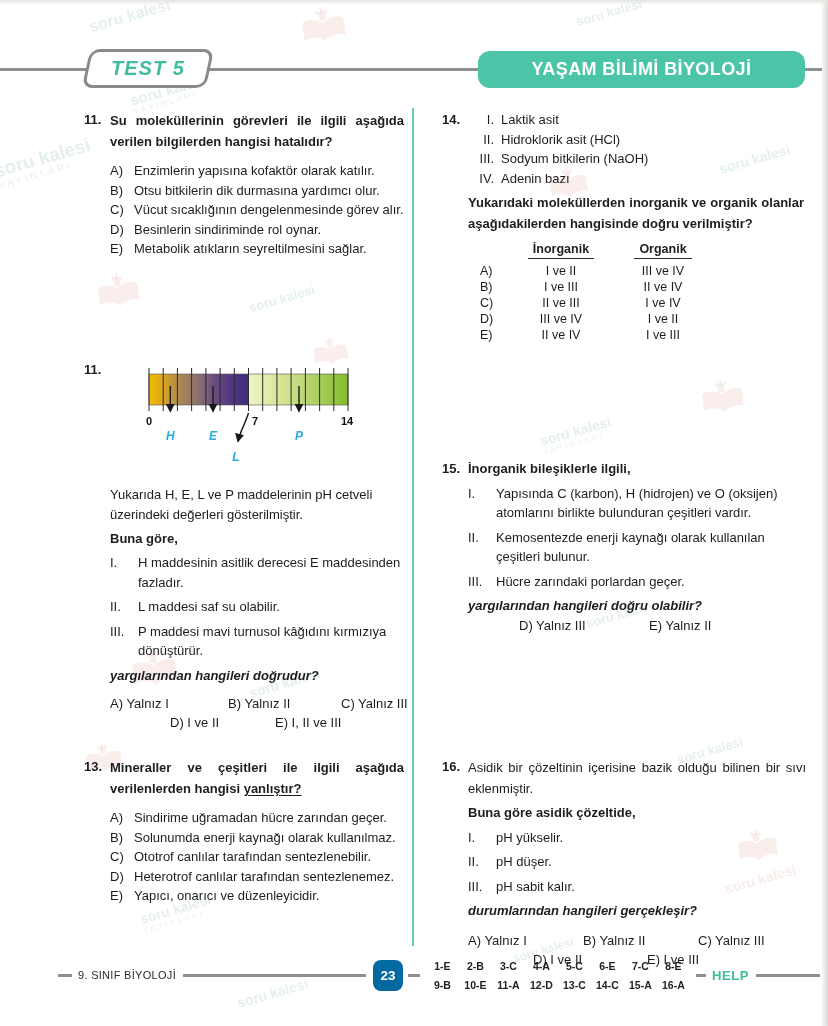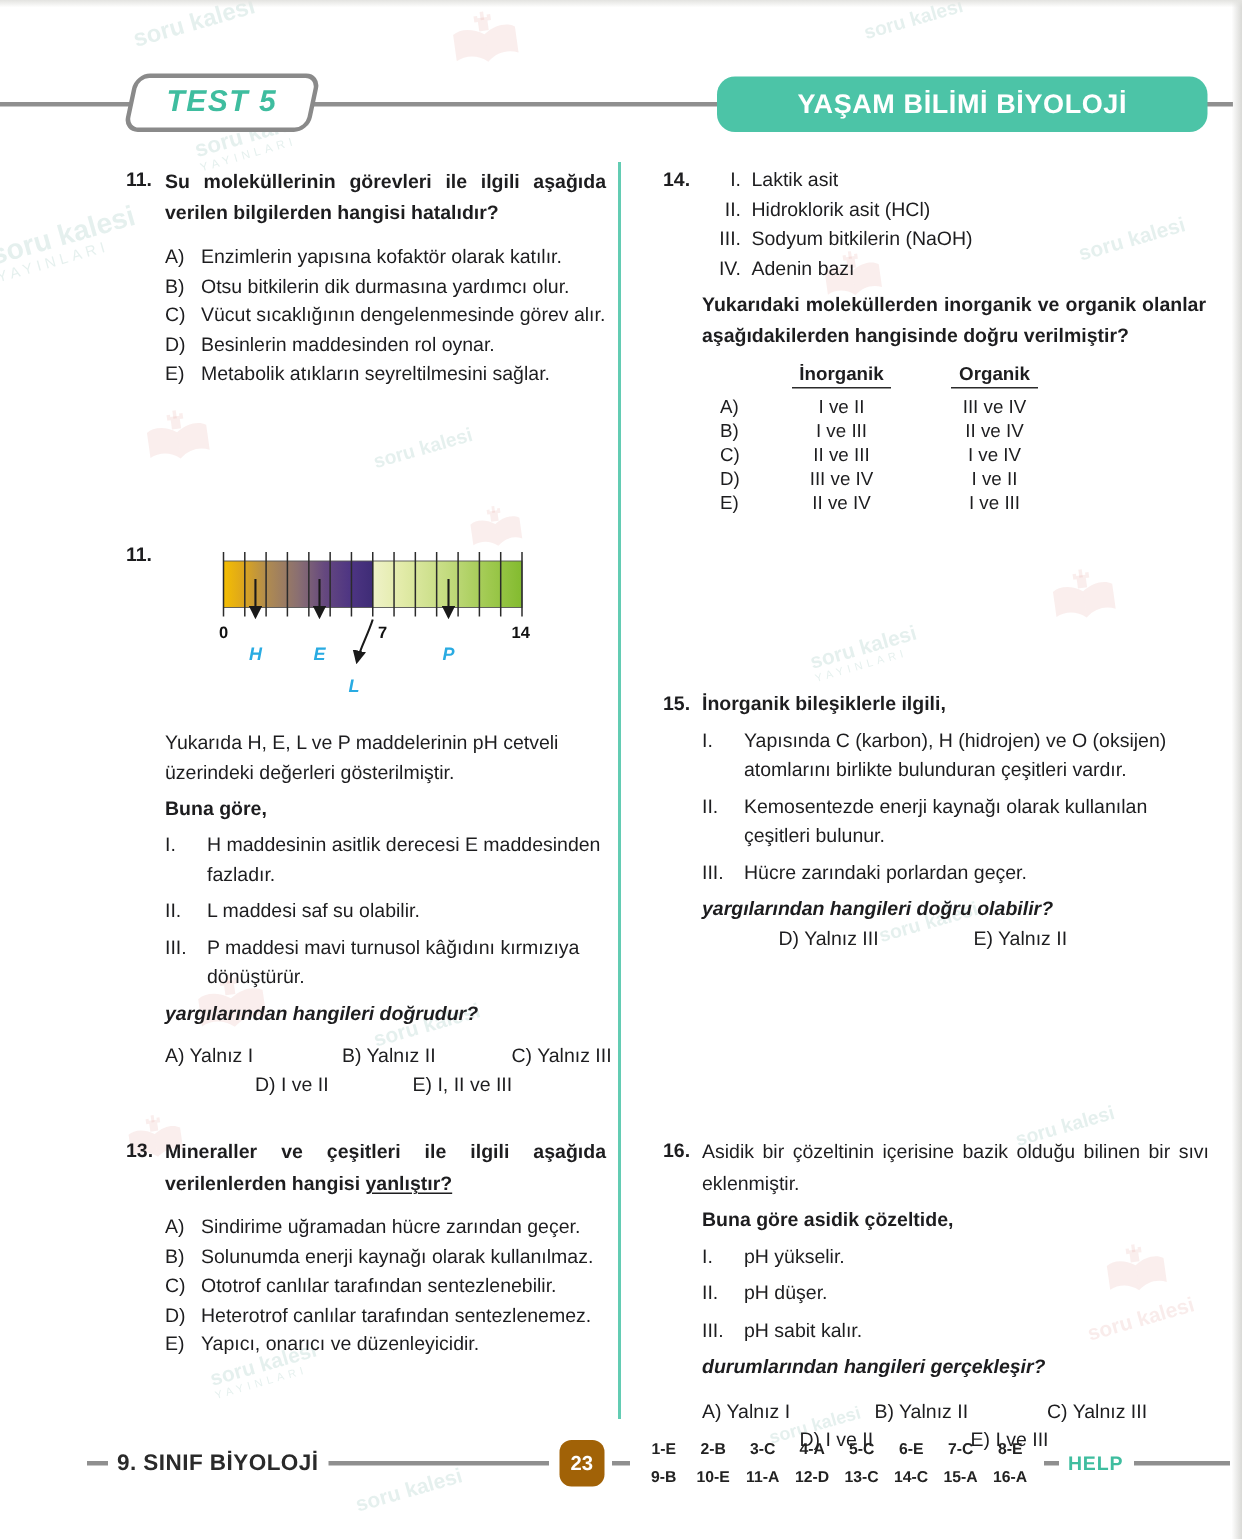--- a/index.html
+++ b/index.html
@@ -64,23 +64,23 @@
   .ph-svg text{font-family:"Liberation Sans",sans-serif;}
   .axis-num{font-size:11px;font-weight:bold;fill:#111;}
   .mk-label{font-size:12px;font-weight:bold;font-style:italic;fill:#29abe2;}
   .cap{margin-top:3px;line-height:20px;}
 
   
   .footer{position:absolute;left:58px;top:953px;width:762px;height:44px;
     display:flex;align-items:center;}
   .f-line{height:3px;background:#8f8f8f;}
   .f-seg-left{width:14px;margin-right:6px;flex:0 0 auto;}
-  .f-label{font-size:15px;font-weight:bold;color:#2a2a2a;letter-spacing:0.3px;flex:0 0 auto;}
+  .f-label{font-size:11px;font-weight:normal;color:#2a2a2a;letter-spacing:0.3px;flex:0 0 auto;}
   .f-grow{flex:1 1 auto;margin:0 7px;}
-  .page-badge{flex:0 0 auto;width:30px;height:31px;background:#a16207;border-radius:8px;
+  .page-badge{flex:0 0 auto;width:30px;height:31px;background:#0369a1;border-radius:8px;
     color:#fff;font-weight:bold;font-size:13.5px;display:flex;align-items:center;justify-content:center;}
   .f-stub{width:12px;margin:0 6px 0 5px;flex:0 0 auto;}
   .answer-key{flex:0 0 auto;display:grid;grid-template-rows:18px 18px;row-gap:1px;align-items:center;}
   .ak-row{display:grid;grid-template-columns:repeat(8,33px);text-align:center;
     font-size:10.5px;font-weight:bold;color:#222;}
   .f-stub2{width:10px;margin:0 6px;flex:0 0 auto;}
   .f-brand{color:#3fbd9f;font-weight:bold;font-size:13px;
     letter-spacing:0.6px;flex:0 0 auto;}
   .f-seg-right{flex:0 0 64px;margin-left:7px;}
 </style>
@@ -163,21 +163,21 @@
         <div class="opt">
             <span class="ol">B)</span>
             <span>Otsu bitkilerin dik durmasına yardımcı olur.</span>
           </div>
         <div class="opt">
             <span class="ol">C)</span>
             <span>Vücut sıcaklığının dengelenmesinde görev alır.</span>
           </div>
         <div class="opt">
             <span class="ol">D)</span>
-            <span>Besinlerin maddesinden rol oynar.</span>
+            <span>Besinlerin sindiriminde rol oynar.</span>
           </div>
         <div class="opt">
             <span class="ol">E)</span>
             <span>Metabolik atıkların seyreltilmesini sağlar.</span>
           </div>
       </div>
     </div>
   </div>
 
   <div class="q" style="left:84px;top:360px;width:324px">

